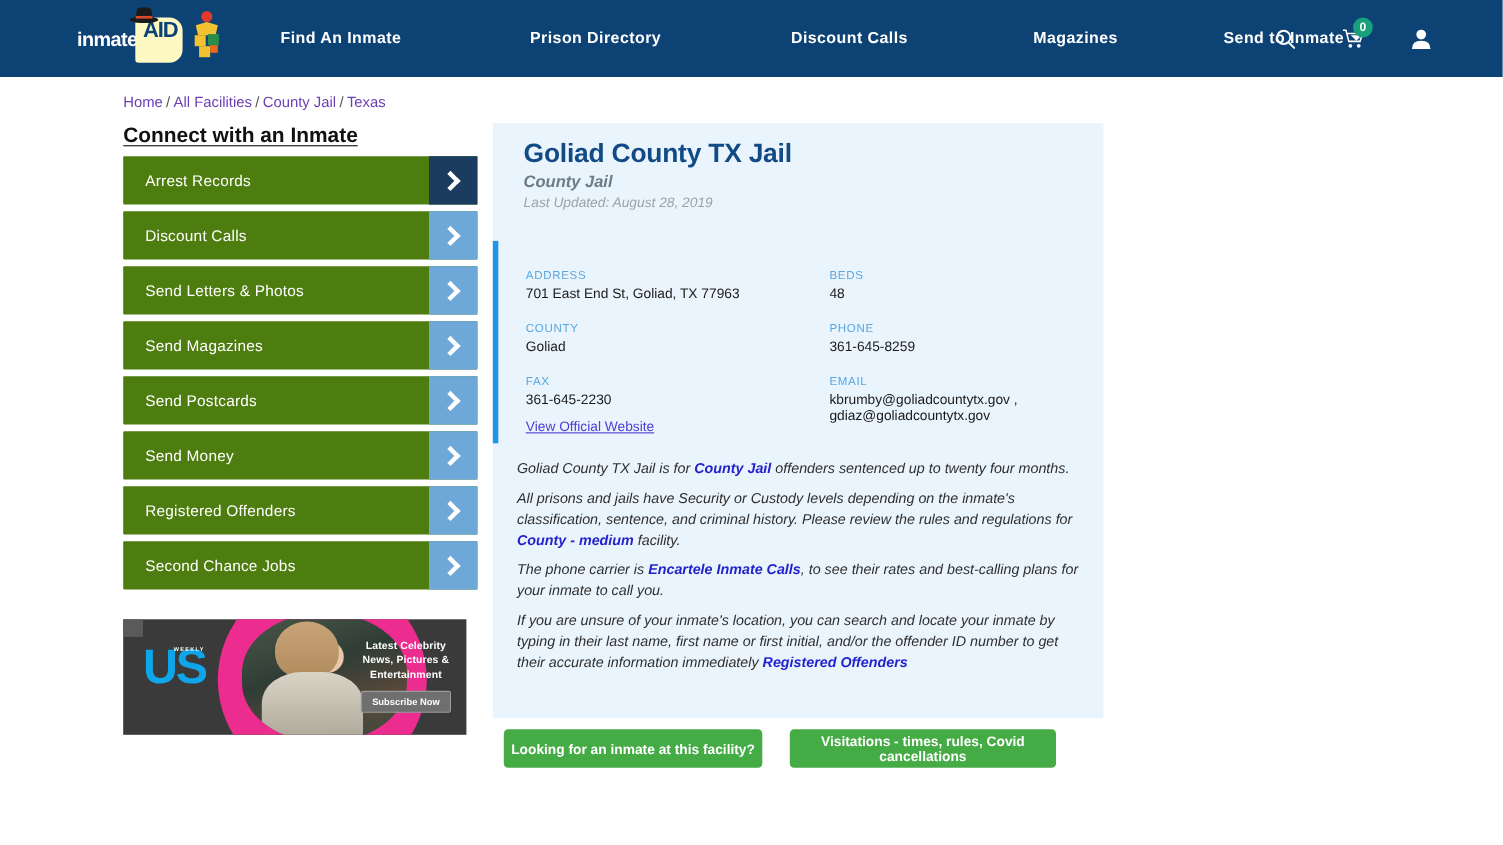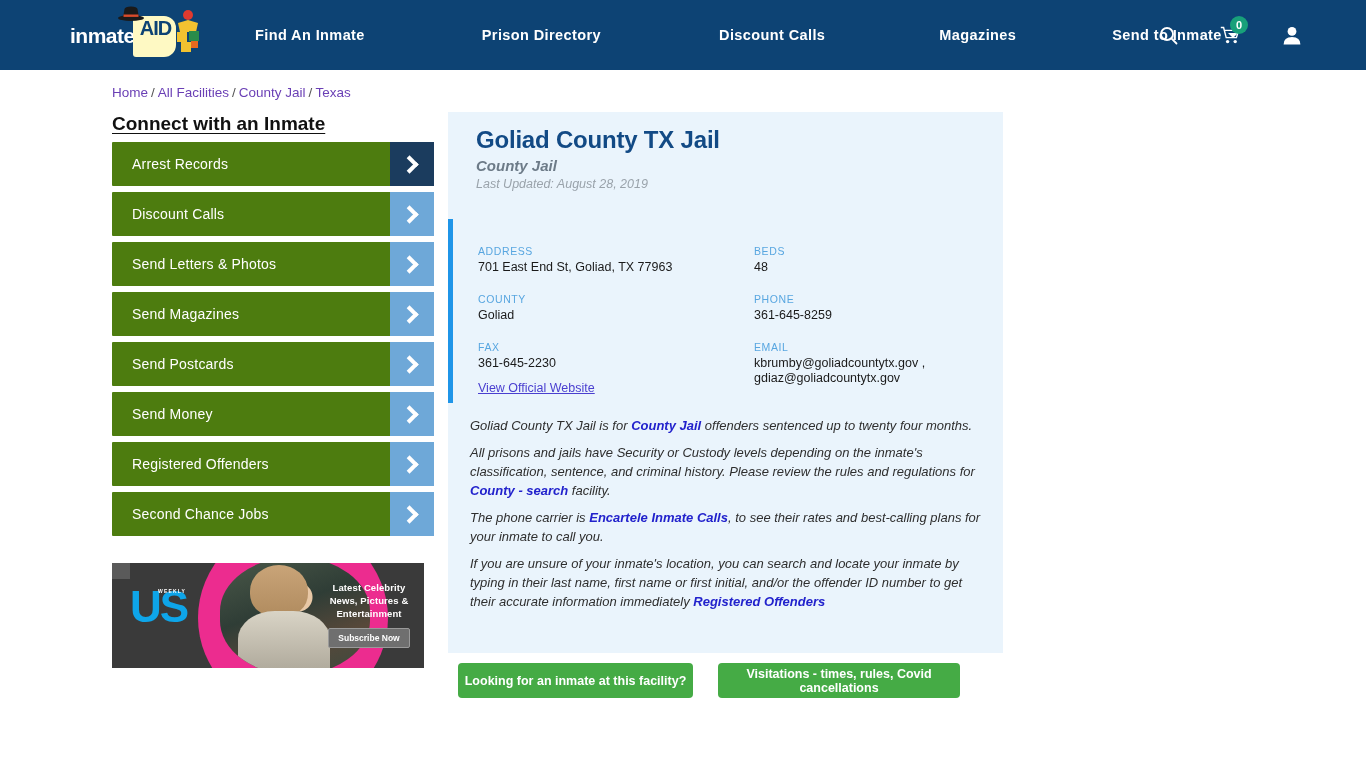--- a/index.html
+++ b/index.html
@@ -16,21 +16,21 @@
     width: 1366px; height: 70px;
     background: #0d4374;
     display: flex; align-items: center;
   }
   .logo {
     position: absolute; left: 70px; top: 16px;
     width: 128px; height: 40px;
     display: flex; align-items: center;
   }
   .logo-text {
-    color: #ffffff; font-weight: bold; font-size: 21px;
+    color: #ffffff; font-weight: bold; font-size: 18px;
     letter-spacing: -0.5px; font-family: "Liberation Sans", sans-serif;
   }
   .logo-aid {
     position: relative; margin-left: -2px;
     background: #fef9c3; color: #0d4374;
     font-weight: bold; font-size: 20px;
     padding: 1px 5px 17px 7px;
     border-radius: 3px 12px 12px 3px;
     letter-spacing: -1px;
   }
@@ -419,21 +419,21 @@
         </div>
       </div>
 
     </div>
     <a class="official">View Official Website</a>
   </div>
 
   <div class="body">
     <p><span>Goliad County TX Jail is for </span><a>County Jail</a><span> offenders sentenced up to twenty four months.</span></p>
 
-    <p><span>All prisons and jails have Security or Custody levels depending on the inmate's classification, sentence, and criminal history. Please review the rules and regulations for </span><a>County - search</a><span> facility.</span></p>
+    <p><span>All prisons and jails have Security or Custody levels depending on the inmate's classification, sentence, and criminal history. Please review the rules and regulations for </span><a>County - medium</a><span> facility.</span></p>
 
     <p><span>The phone carrier is </span><a>Encartele Inmate Calls</a><span>, to see their rates and best-calling plans for your inmate to call you.</span></p>
 
     <p><span>If you are unsure of your inmate's location, you can search and locate your inmate by typing in their last name, first name or first initial, and/or the offender ID number to get their accurate information immediately </span><a>Registered Offenders</a></p>
   </div>
 
 </div>
 
 <button class="gbtn gbtn-1">Looking for an inmate at this facility?</button>
 <button class="gbtn gbtn-2">Visitations - times, rules, Covid cancellations</button>

